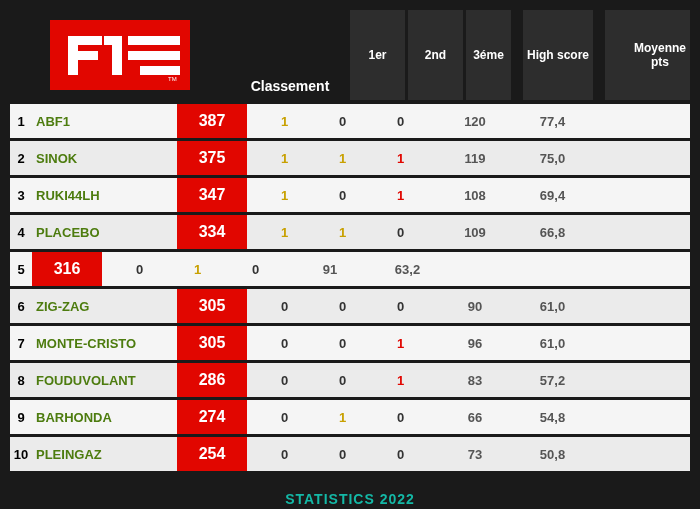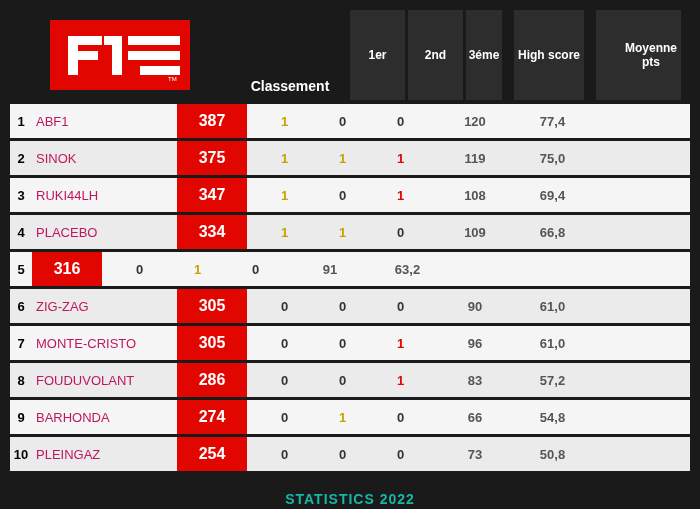--- a/index.html
+++ b/index.html
@@ -60,21 +60,21 @@
       font-weight: bold;
       font-size: 12px;
       text-align: center;
       display: flex;
       align-items: center;
       justify-content: center;
       padding: 6px 4px;
     }
     .col-1er { width: 55px; margin-right: 3px; }
     .col-2nd { width: 55px; margin-right: 3px; }
-    .col-3eme { width: 36px; margin-right: 12px; }
+    .col-3eme { width: 45px; margin-right: 12px; }
     .col-high { width: 70px; margin-right: 12px; }
     .col-moy { width: 85px; padding-left: 29px; }
 
     .data-table {
       width: 100%;
     }
     .data-row {
       display: flex;
       align-items: center;
       margin-bottom: 3px;
@@ -95,23 +95,23 @@
       display: flex;
       align-items: center;
       justify-content: center;
       flex-shrink: 0;
     }
     .data-row:nth-child(even) .rank-cell {
       background: #ebebeb;
     }
     .name-cell {
       width: 145px;
-      font-weight: normal;
-      font-size: 13px;
-      color: #be185d;
+      font-weight: bold;
+      font-size: 13px;
+      color: #4d7c0f;
       padding-left: 4px;
       flex-shrink: 0;
     }
     .score-cell {
       width: 70px;
       background: #e10600;
       color: #ffffff;
       font-weight: bold;
       font-size: 16px;
       text-align: center;

